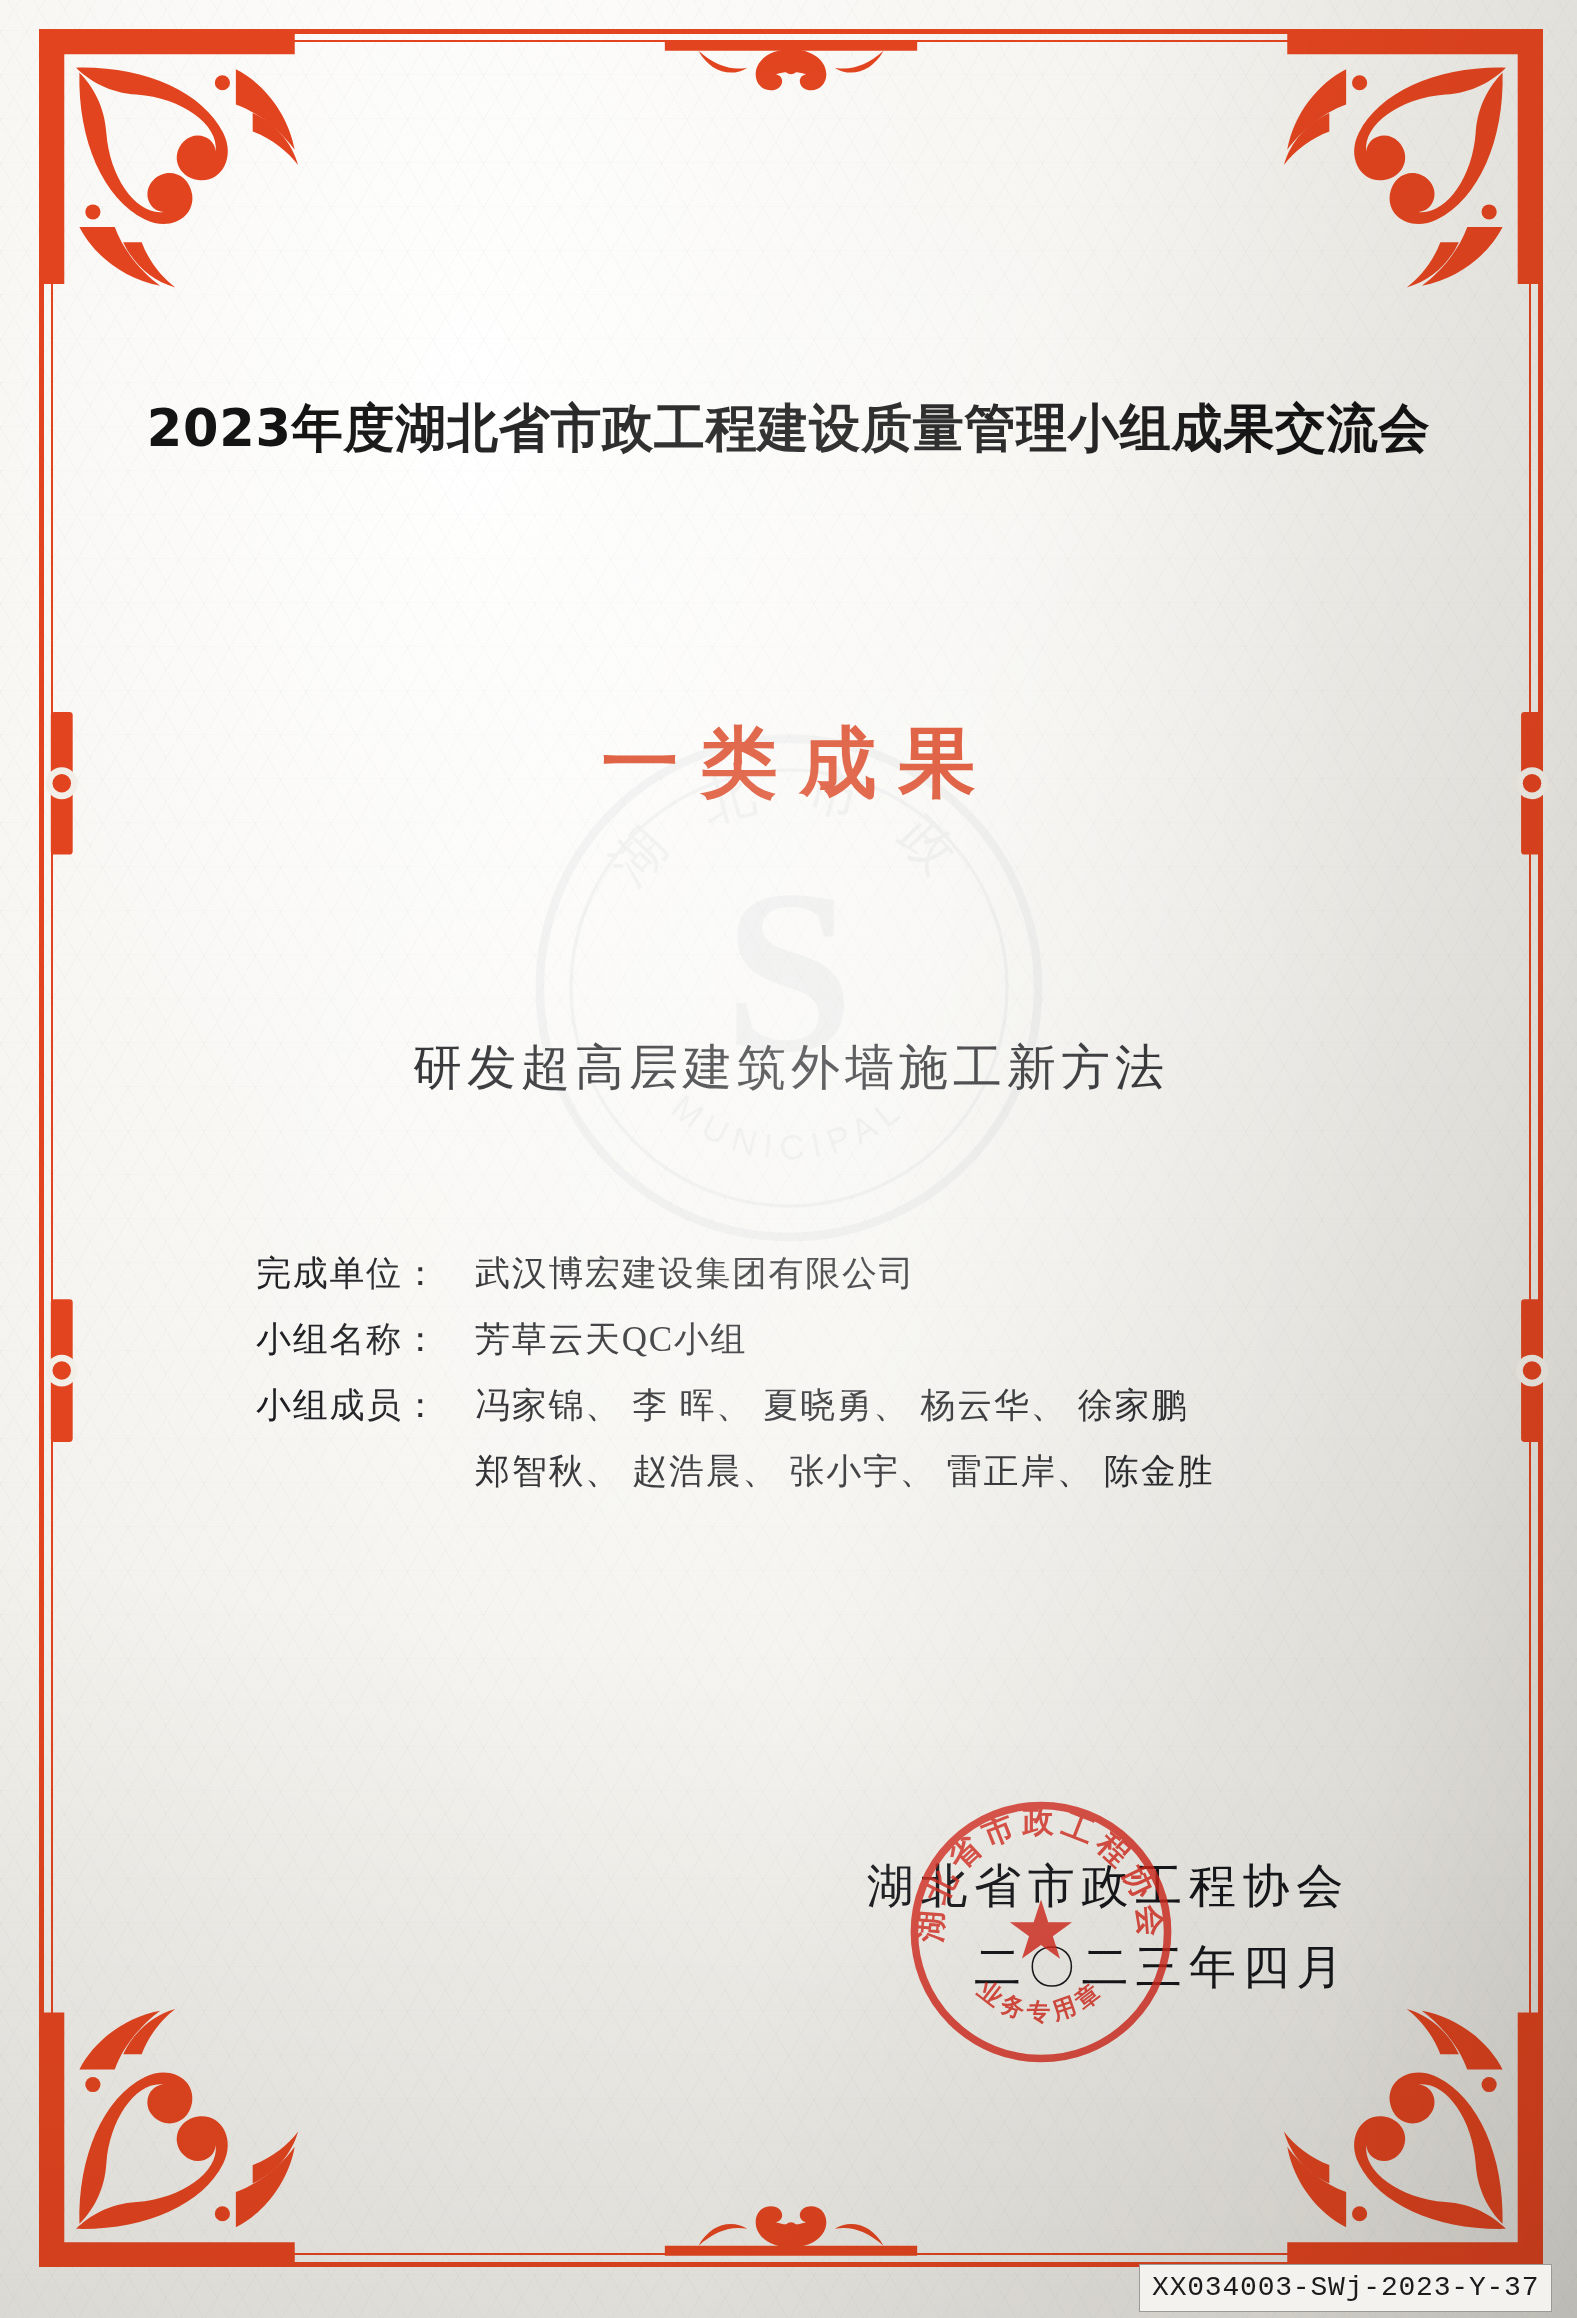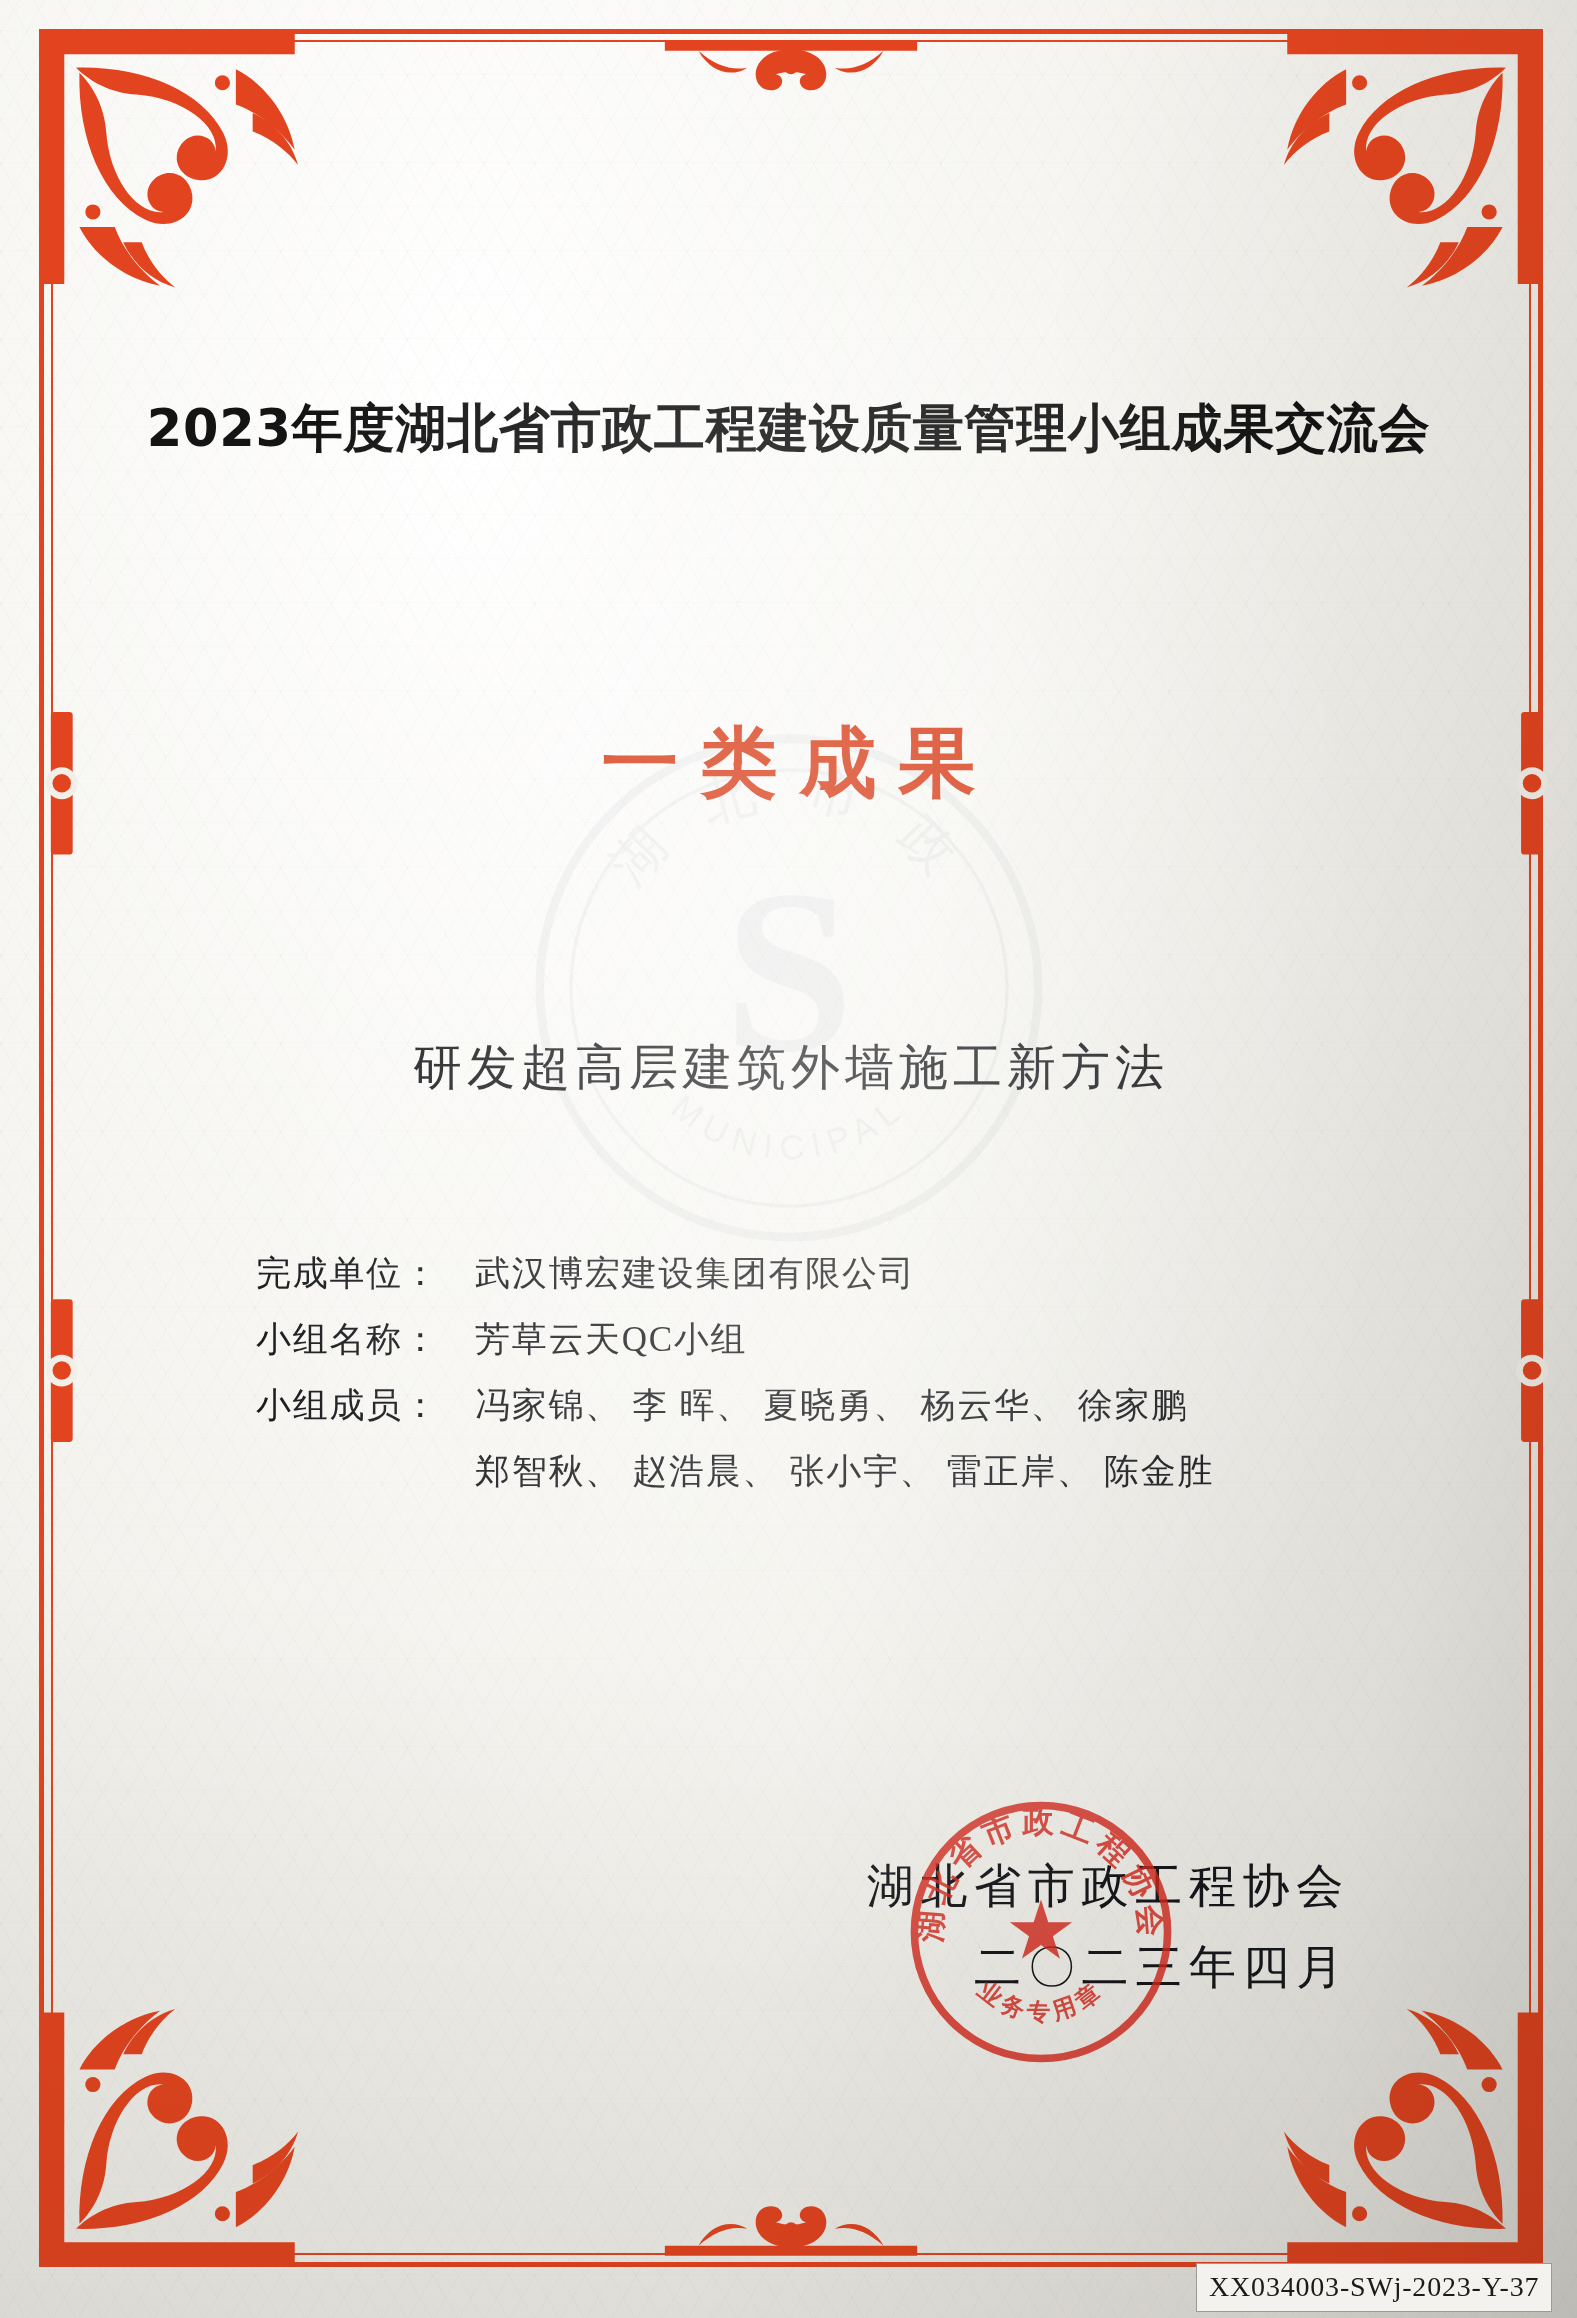--- a/index.html
+++ b/index.html
@@ -193,21 +193,21 @@
   }
 
   
   .serial {
     position: absolute;
     right: 25px;
     bottom: 6.7px;
     background: #f3f2ee;
     border: 1.7px solid #9a9a96;
     padding: 6.7px 11.7px 8.4px 11.7px;
-    font-family: Liberation Serif, serif;
+    font-family: Liberation Mono, monospace;
     font-size: 28px;
     letter-spacing: 0.8px;
     color: #1b1b1b;
   }
 </style>
 </head>
 <body>
 
 <div class="page">
 

